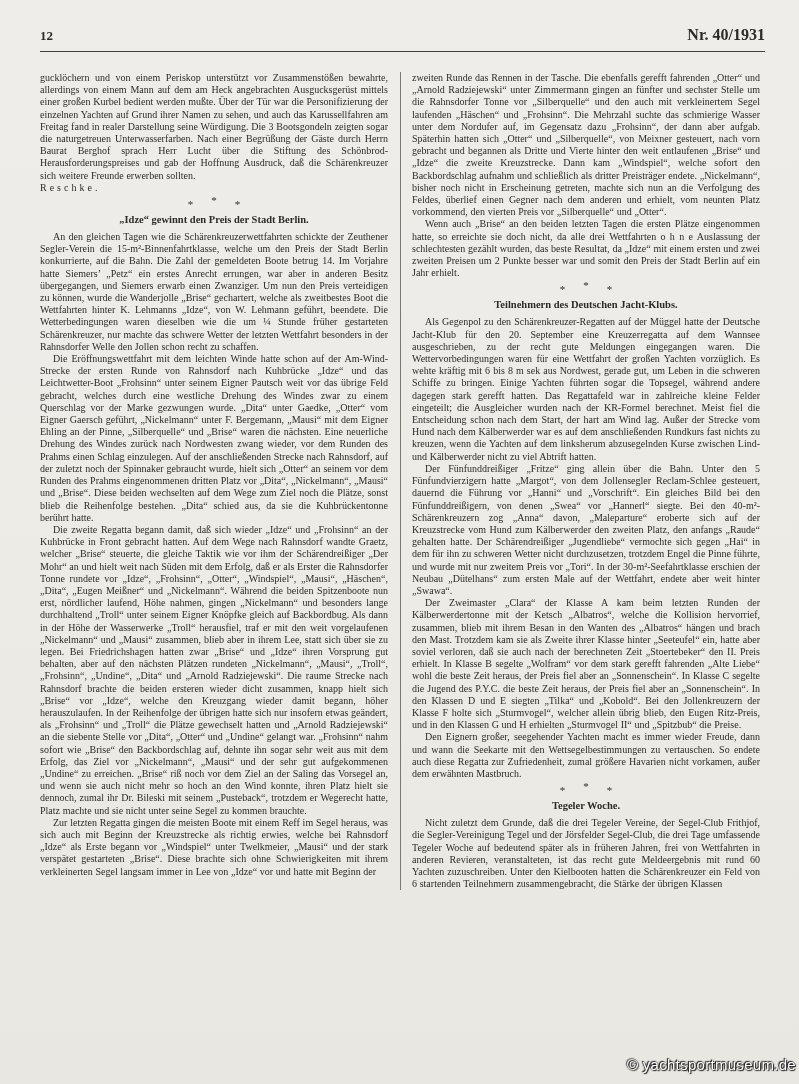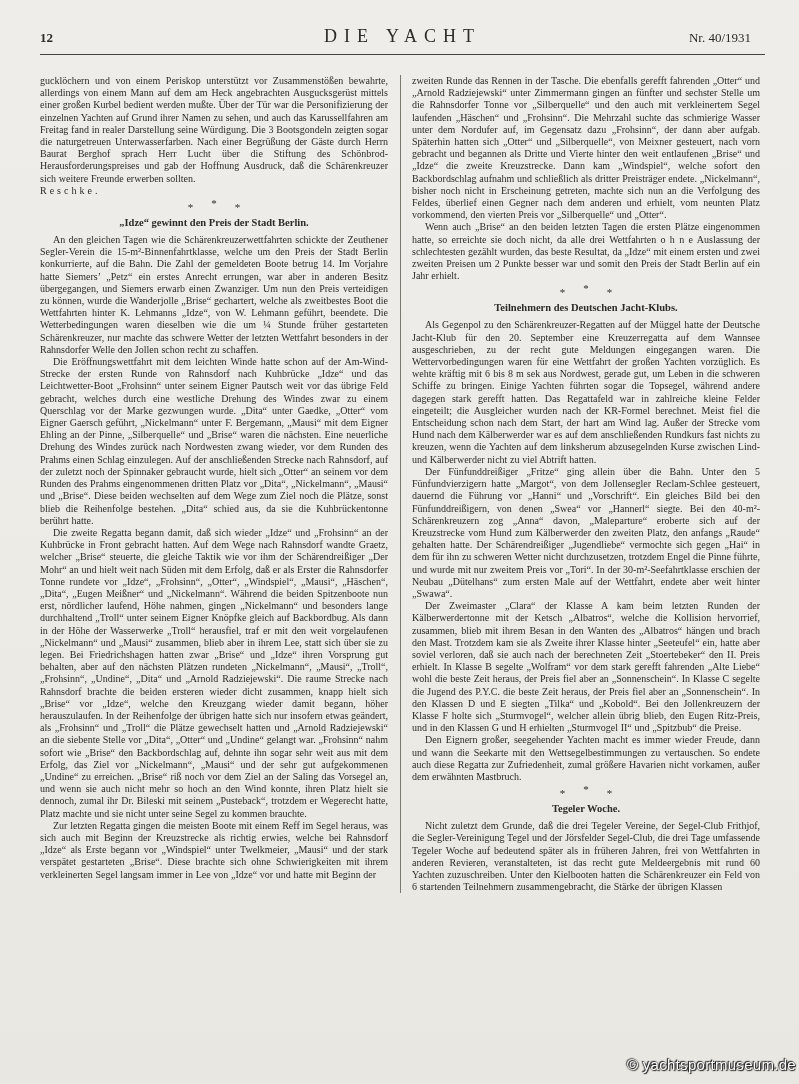--- a/index.html
+++ b/index.html
@@ -30,24 +30,24 @@
     width: 90px;
   }
   .masthead {
     font-size: 18px;
     letter-spacing: 7px;
     text-align: center;
     flex: 1;
     font-weight: 500;
   }
   .issue {
-    font-size: 13px;
-    font-weight: normal;
+    font-size: 16px;
+    font-weight: bold;
     width: 90px;
-    text-align: center;
+    text-align: right;
   }
   .rule {
     border-bottom: 1.5px solid #45433e;
     margin-top: 7px;
   }
   .columns {
     display: flex;
     margin-top: 20px;
     align-items: stretch;
   }
@@ -107,21 +107,20 @@
     letter-spacing: 0.3px;
   }
 </style>
 </head>
 <body>
 
 <div class="page">
 
   <header class="header">
     <div class="pagenum">12</div>
-    <div class="masthead">DIE YACHT</div>
     <div class="issue">Nr. 40/1931</div>
   </header>
   <div class="rule"></div>
 
   <div class="columns">
 
     <div class="col">
       <p class="para no-indent">gucklöchern und von einem Periskop unterstützt vor Zusammenstößen bewahrte, allerdings von einem Mann auf dem am Heck angebrachten Ausgucksgerüst mittels einer großen Kurbel bedient werden mußte. Über der Tür war die Personifizierung der einzelnen Yachten auf Grund ihrer Namen zu sehen, und auch das Karussellfahren am Freitag fand in realer Darstellung seine Würdigung. Die 3 Bootsgondeln zeigten sogar die naturgetreuen Unterwasserfarben. Nach einer Begrüßung der Gäste durch Herrn Baurat Berghof sprach Herr Lucht über die Stiftung des Schönbrod-Herausforderungspreises und gab der Hoffnung Ausdruck, daß die Schärenkreuzer sich weitere Freunde erwerben sollten.</p>
       <div class="signature">Reschke.</div>
 

